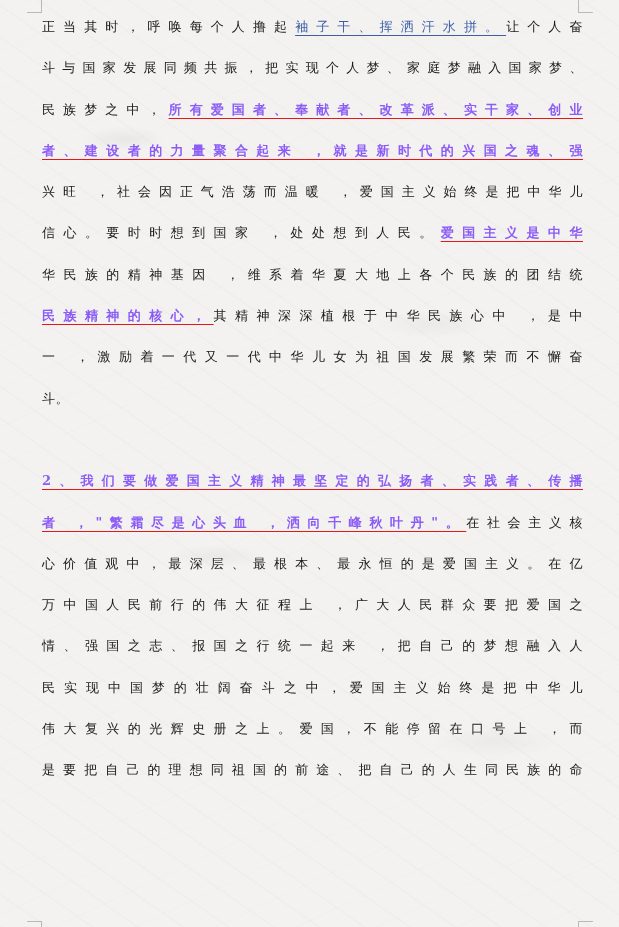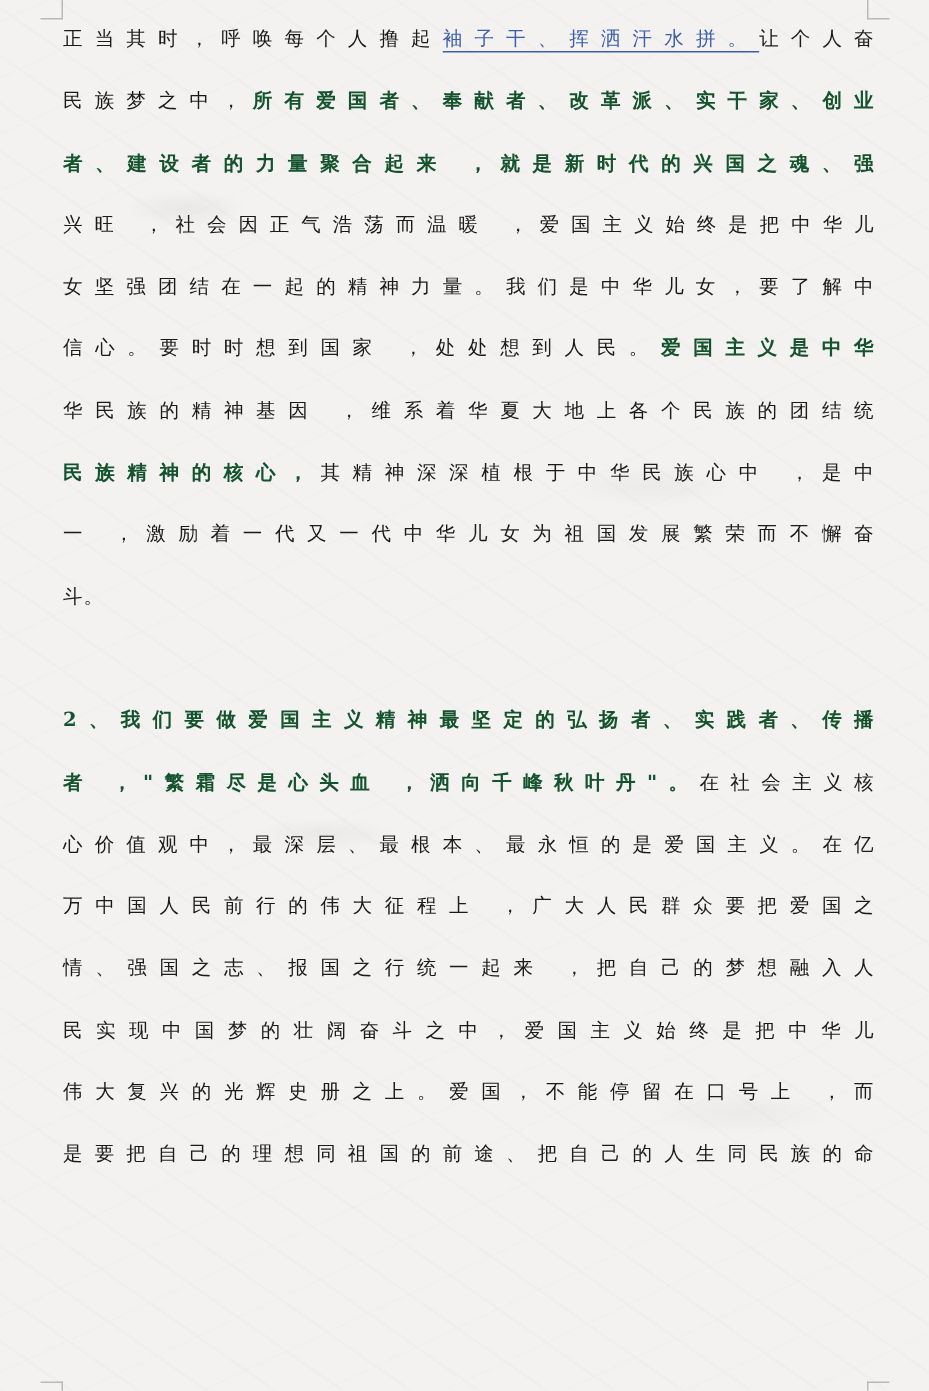--- a/index.html
+++ b/index.html
@@ -25,36 +25,36 @@
   .page { position: absolute; left: 42px; top: 6px; width: 541px; }
   .line {
     height: 41.3px; line-height: 41.3px;
     font-size: 13px; white-space: nowrap;
     color: #1a1a1a; letter-spacing: 0.6px;
     text-align: justify; text-align-last: justify;
   }
   .line.last { text-align-last: left; }
   .blank { height: 41.3px; }
   .hl-blue { color: #3b5ea6; text-decoration: underline; text-decoration-color: #3b5ea6; text-underline-offset: 4px; }
-  .hl-red { color: #14532d; font-weight: bold; text-decoration-color: #e8141b; text-underline-offset: 4px; }
+  .hl-red { color: #8b5cf6; font-weight: bold; text-decoration: underline; text-decoration-color: #e8141b; text-underline-offset: 4px; }
 </style>
 </head>
 <body>
 
 <div class="corner tl"></div>
 <div class="corner tr"></div>
 <div class="corner bl"></div>
 <div class="corner br"></div>
 
 <div class="page" id="page">
     <div class="line"><span>正当其时，呼唤每个人撸起</span><span class="hl-blue">袖子干、挥洒汗水拼。</span><span>让个人奋</span></div>
+    <div class="line"><span>斗与国家发展同频共振，把实现个人梦、家庭梦融入国家梦、</span></div>
     <div class="line"><span>民族梦之中，</span><span class="hl-red">所有爱国者、奉献者、改革派、实干家、创业</span></div>
     <div class="line"><span class="hl-red">者、建设者的力量聚合起来 ，就是新时代的兴国之魂、强</span></div>
     <div class="line"><span>兴旺 ，社会因正气浩荡而温暖 ，爱国主义始终是把中华儿</span></div>
-    <div class="line"><span>女坚强团结在一起的精神力量。我们是中华儿女，要了解中</span></div>
     <div class="line"><span>信心。要时时想到国家 ，处处想到人民。</span><span class="hl-red">爱国主义是中华</span></div>
     <div class="line"><span>华民族的精神基因 ，维系着华夏大地上各个民族的团结统</span></div>
     <div class="line"><span class="hl-red">民族精神的核心，</span><span>其精神深深植根于中华民族心中 ，是中</span></div>
     <div class="line"><span>一 ，激励着一代又一代中华儿女为祖国发展繁荣而不懈奋</span></div>
     <div class="line last"><span>斗。</span></div>
     <div class="blank"></div>
     <div class="line"><span class="hl-red">2、我们要做爱国主义精神最坚定的弘扬者、实践者、传播</span></div>
     <div class="line"><span class="hl-red">者 ，"繁霜尽是心头血 ，洒向千峰秋叶丹"。</span><span>在社会主义核</span></div>
     <div class="line"><span>心价值观中，最深层、最根本、最永恒的是爱国主义。在亿</span></div>
     <div class="line"><span>万中国人民前行的伟大征程上 ，广大人民群众要把爱国之</span></div>

